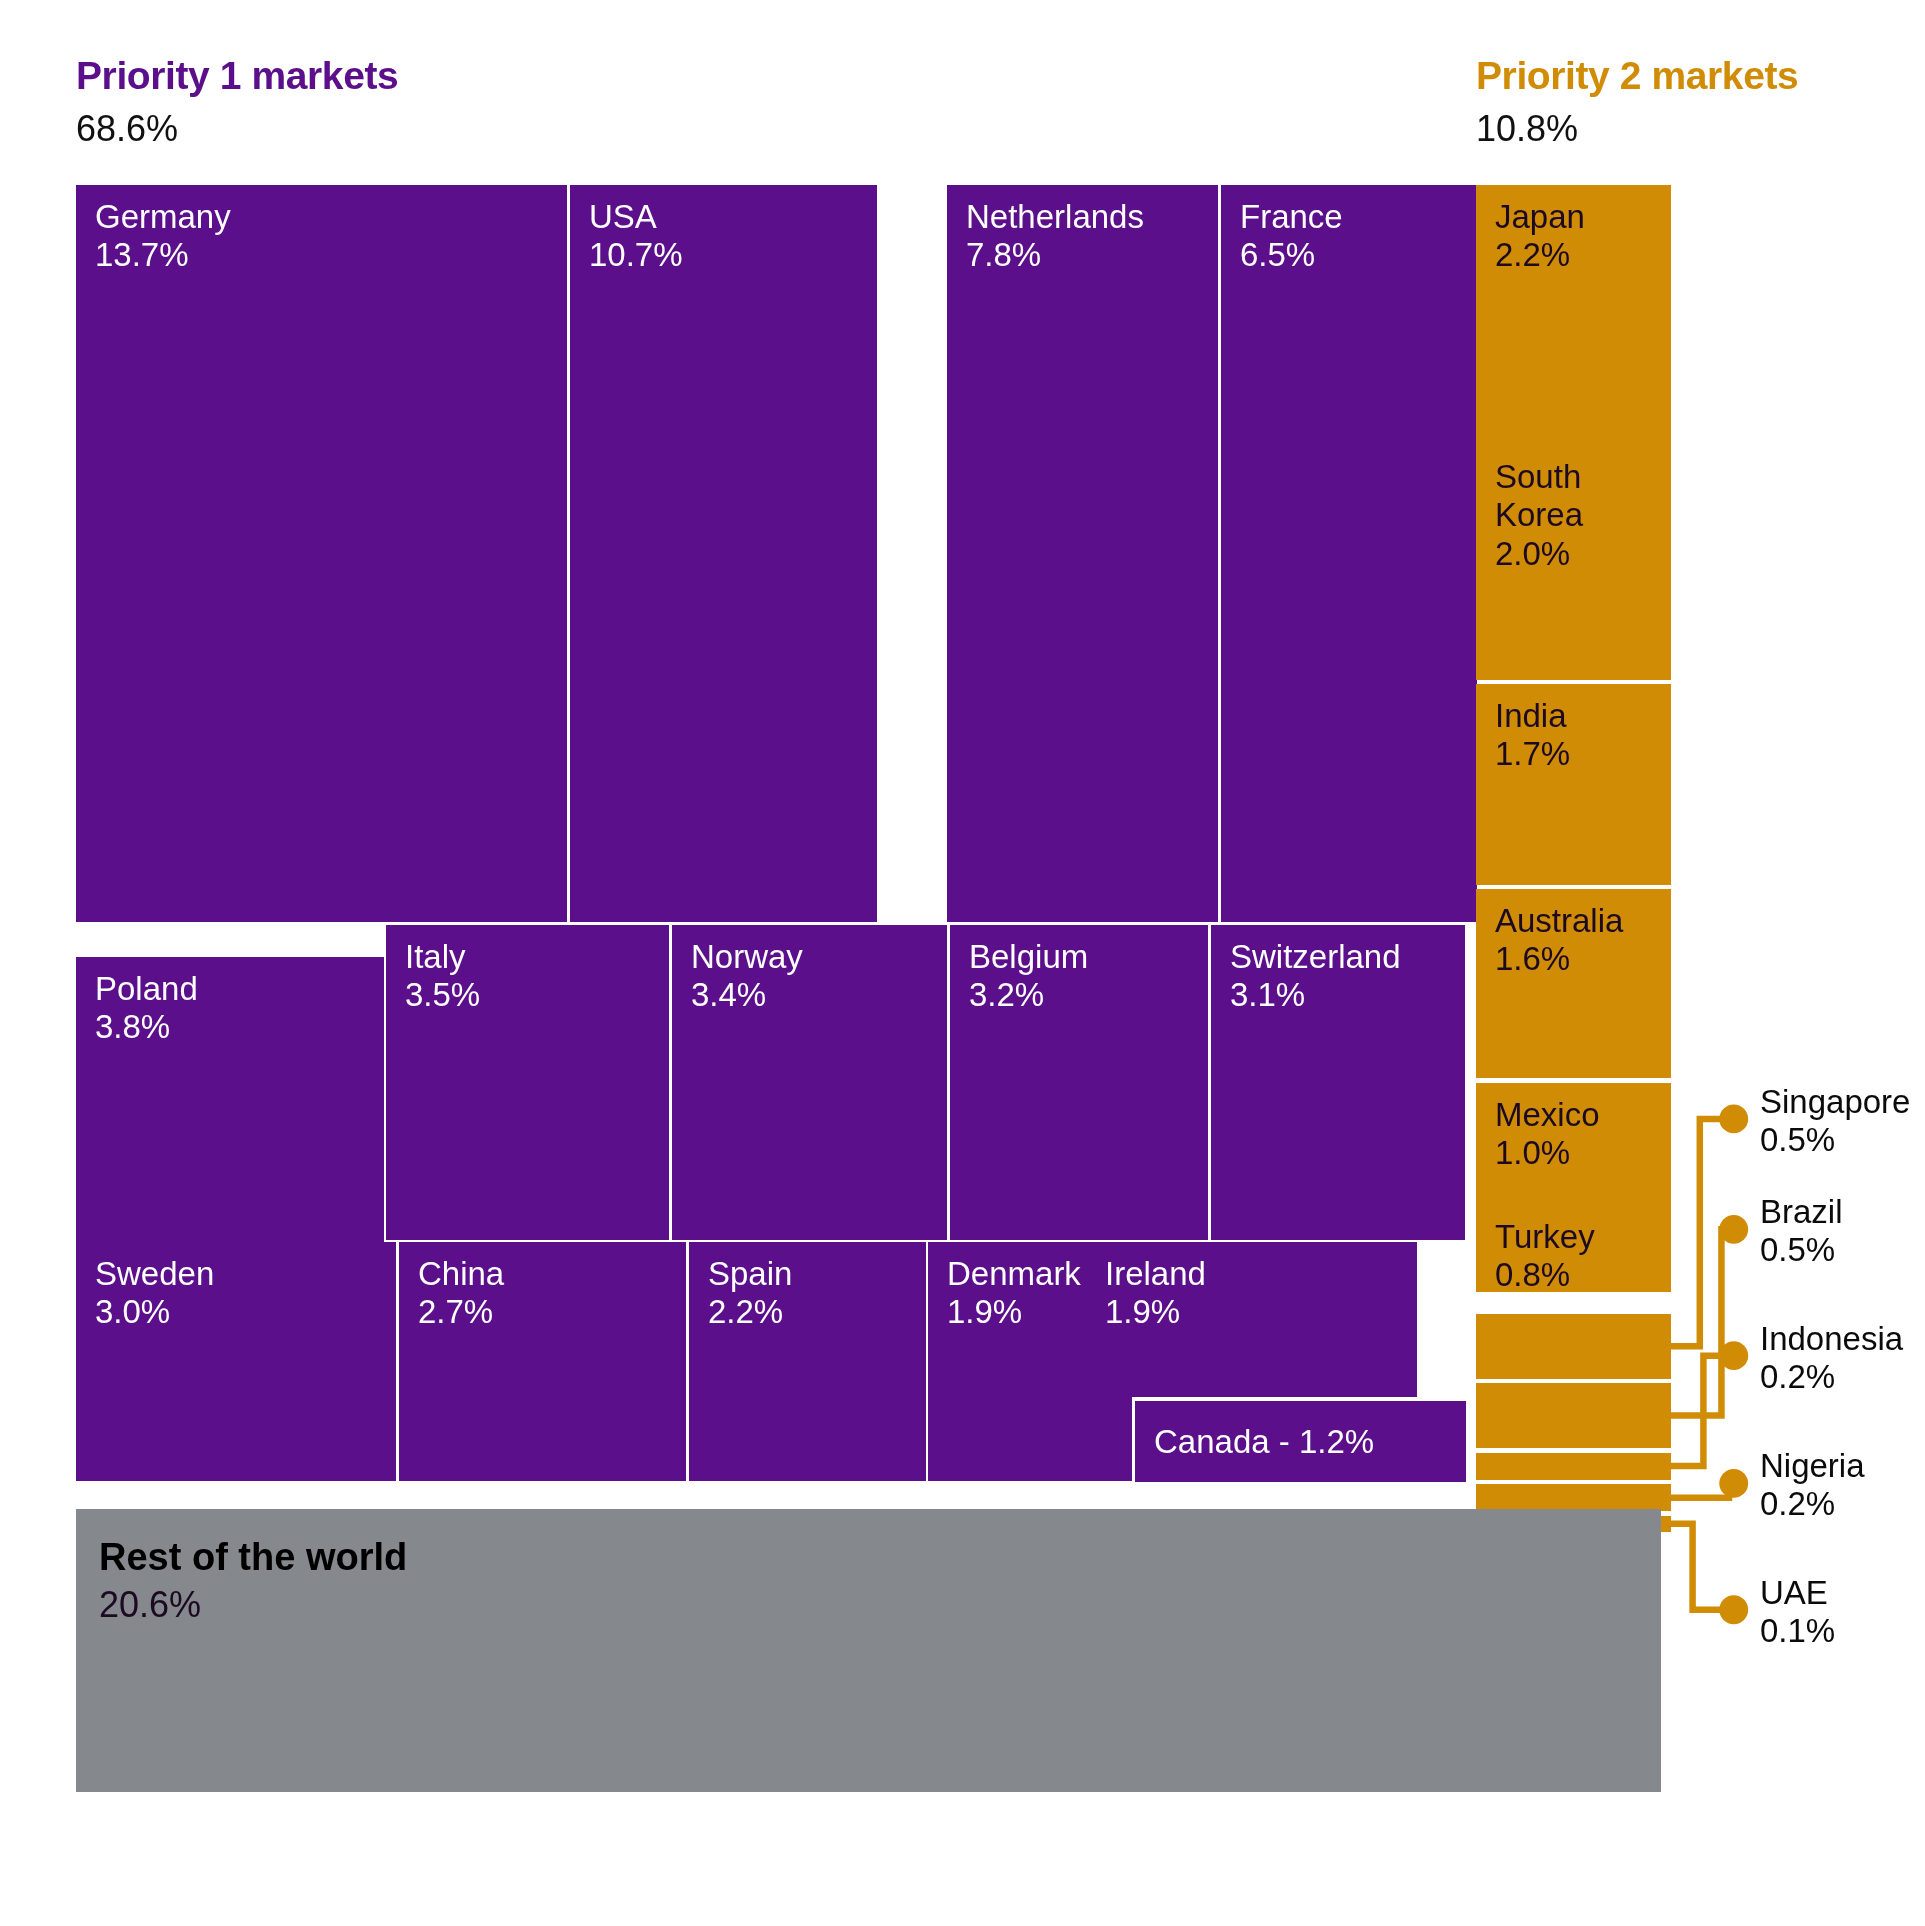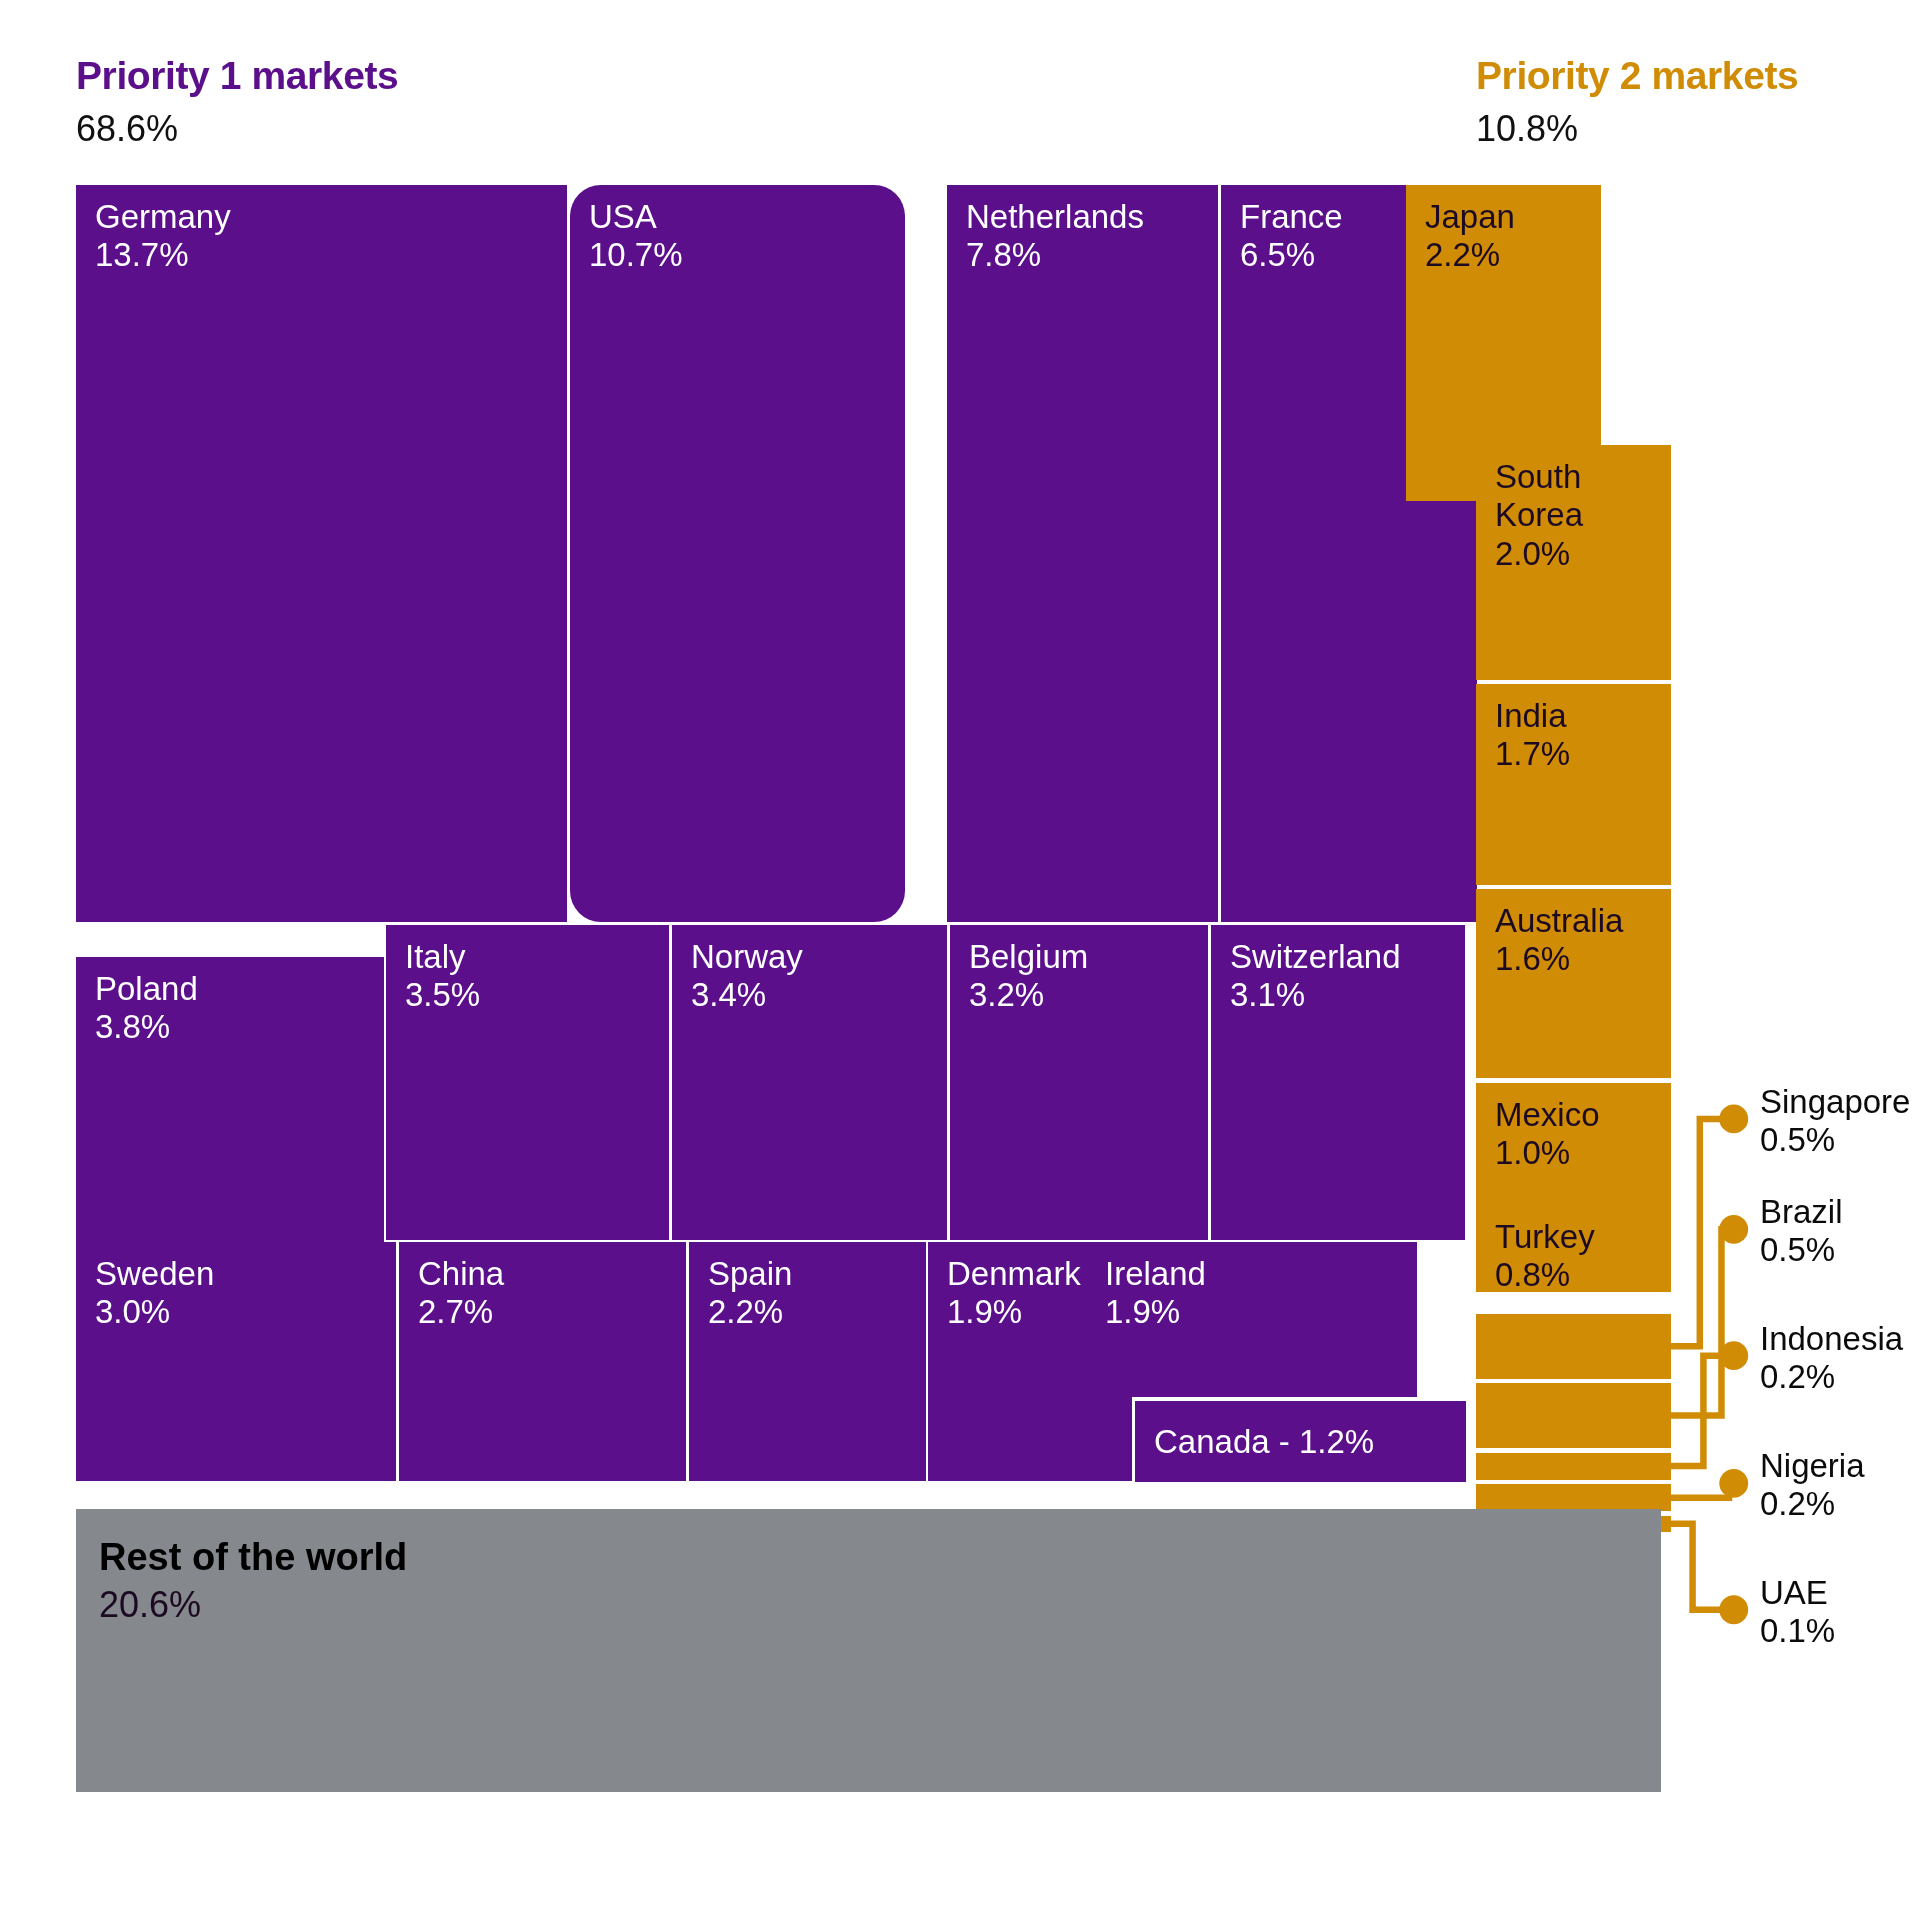--- a/index.html
+++ b/index.html
@@ -71,21 +71,21 @@
   </div>
   <div class="hdr" id="hdr-p2">
     <div class="ttl">Priority 2 markets</div>
     <div class="pct">10.8%</div>
   </div>
 
   <div class="cell p1" style="left:76px;top:185px;width:491px;height:737px;">
     <div class="lbl">Germany
 13.7%</div>
   </div>
-  <div class="cell p1" style="left:570px;top:185px;width:335px;height:737px;border-radius:31px;">
+  <div class="cell p1" style="left:570px;top:185px;width:307px;height:737px;">
     <div class="lbl">USA
 10.7%</div>
   </div>
   <div class="cell p1" style="left:947px;top:185px;width:271px;height:737px;">
     <div class="lbl">Netherlands
 7.8%</div>
   </div>
   <div class="cell p1" style="left:1221px;top:185px;width:256px;height:737px;">
     <div class="lbl">France
 6.5%</div>
@@ -129,21 +129,21 @@
 1.9%</div>
   </div>
   <div class="cell p1" style="left:1086px;top:1242px;width:331px;height:155px;">
     <div class="lbl">Ireland
 1.9%</div>
   </div>
   <div class="cell p1 single" style="left:1135px;top:1401px;width:331px;height:81px;">
     <div class="lbl">Canada - 1.2%</div>
   </div>
 
-  <div class="cell p2" style="left:1406px;top:185px;width:195px;height:316px;">
+  <div class="cell p2" style="left:1476px;top:185px;width:195px;height:316px;">
     <div class="lbl">Japan
 2.2%</div>
   </div>
   <div class="cell p2" style="left:1476px;top:445px;width:195px;height:235px;">
     <div class="lbl">South
 Korea
 2.0%</div>
   </div>
   <div class="cell p2" style="left:1476px;top:684px;width:195px;height:201px;">
     <div class="lbl">India

